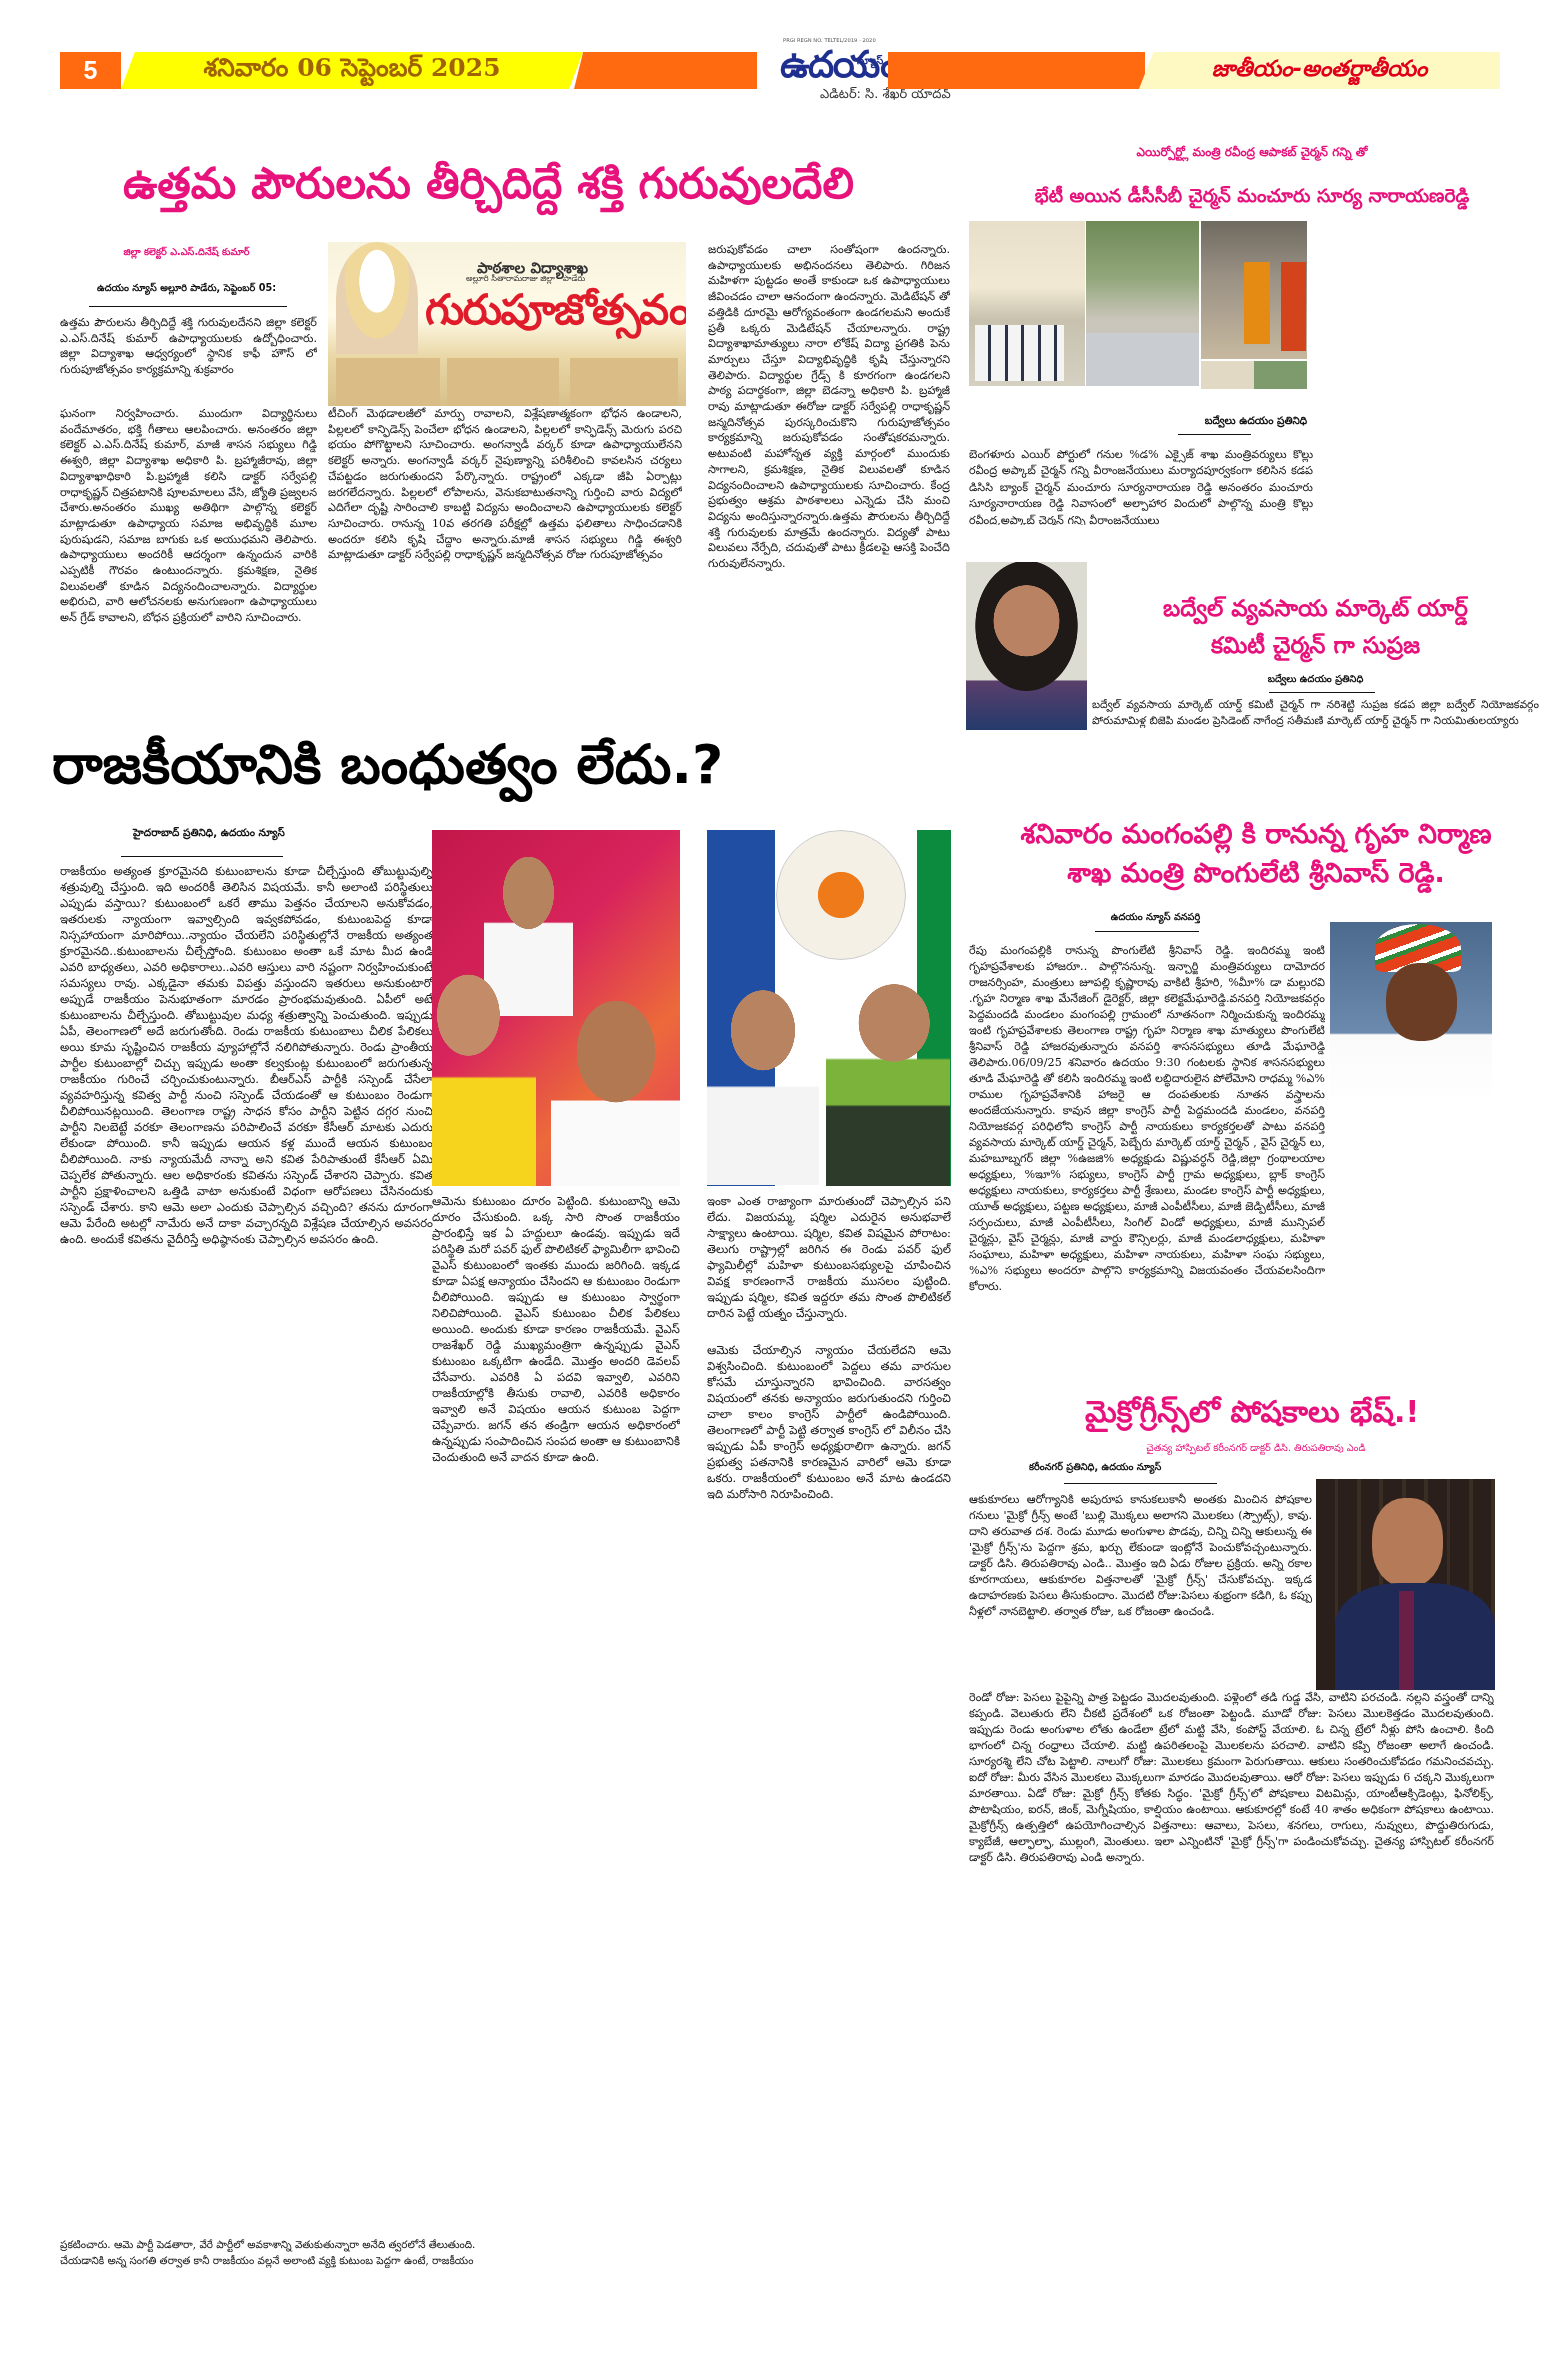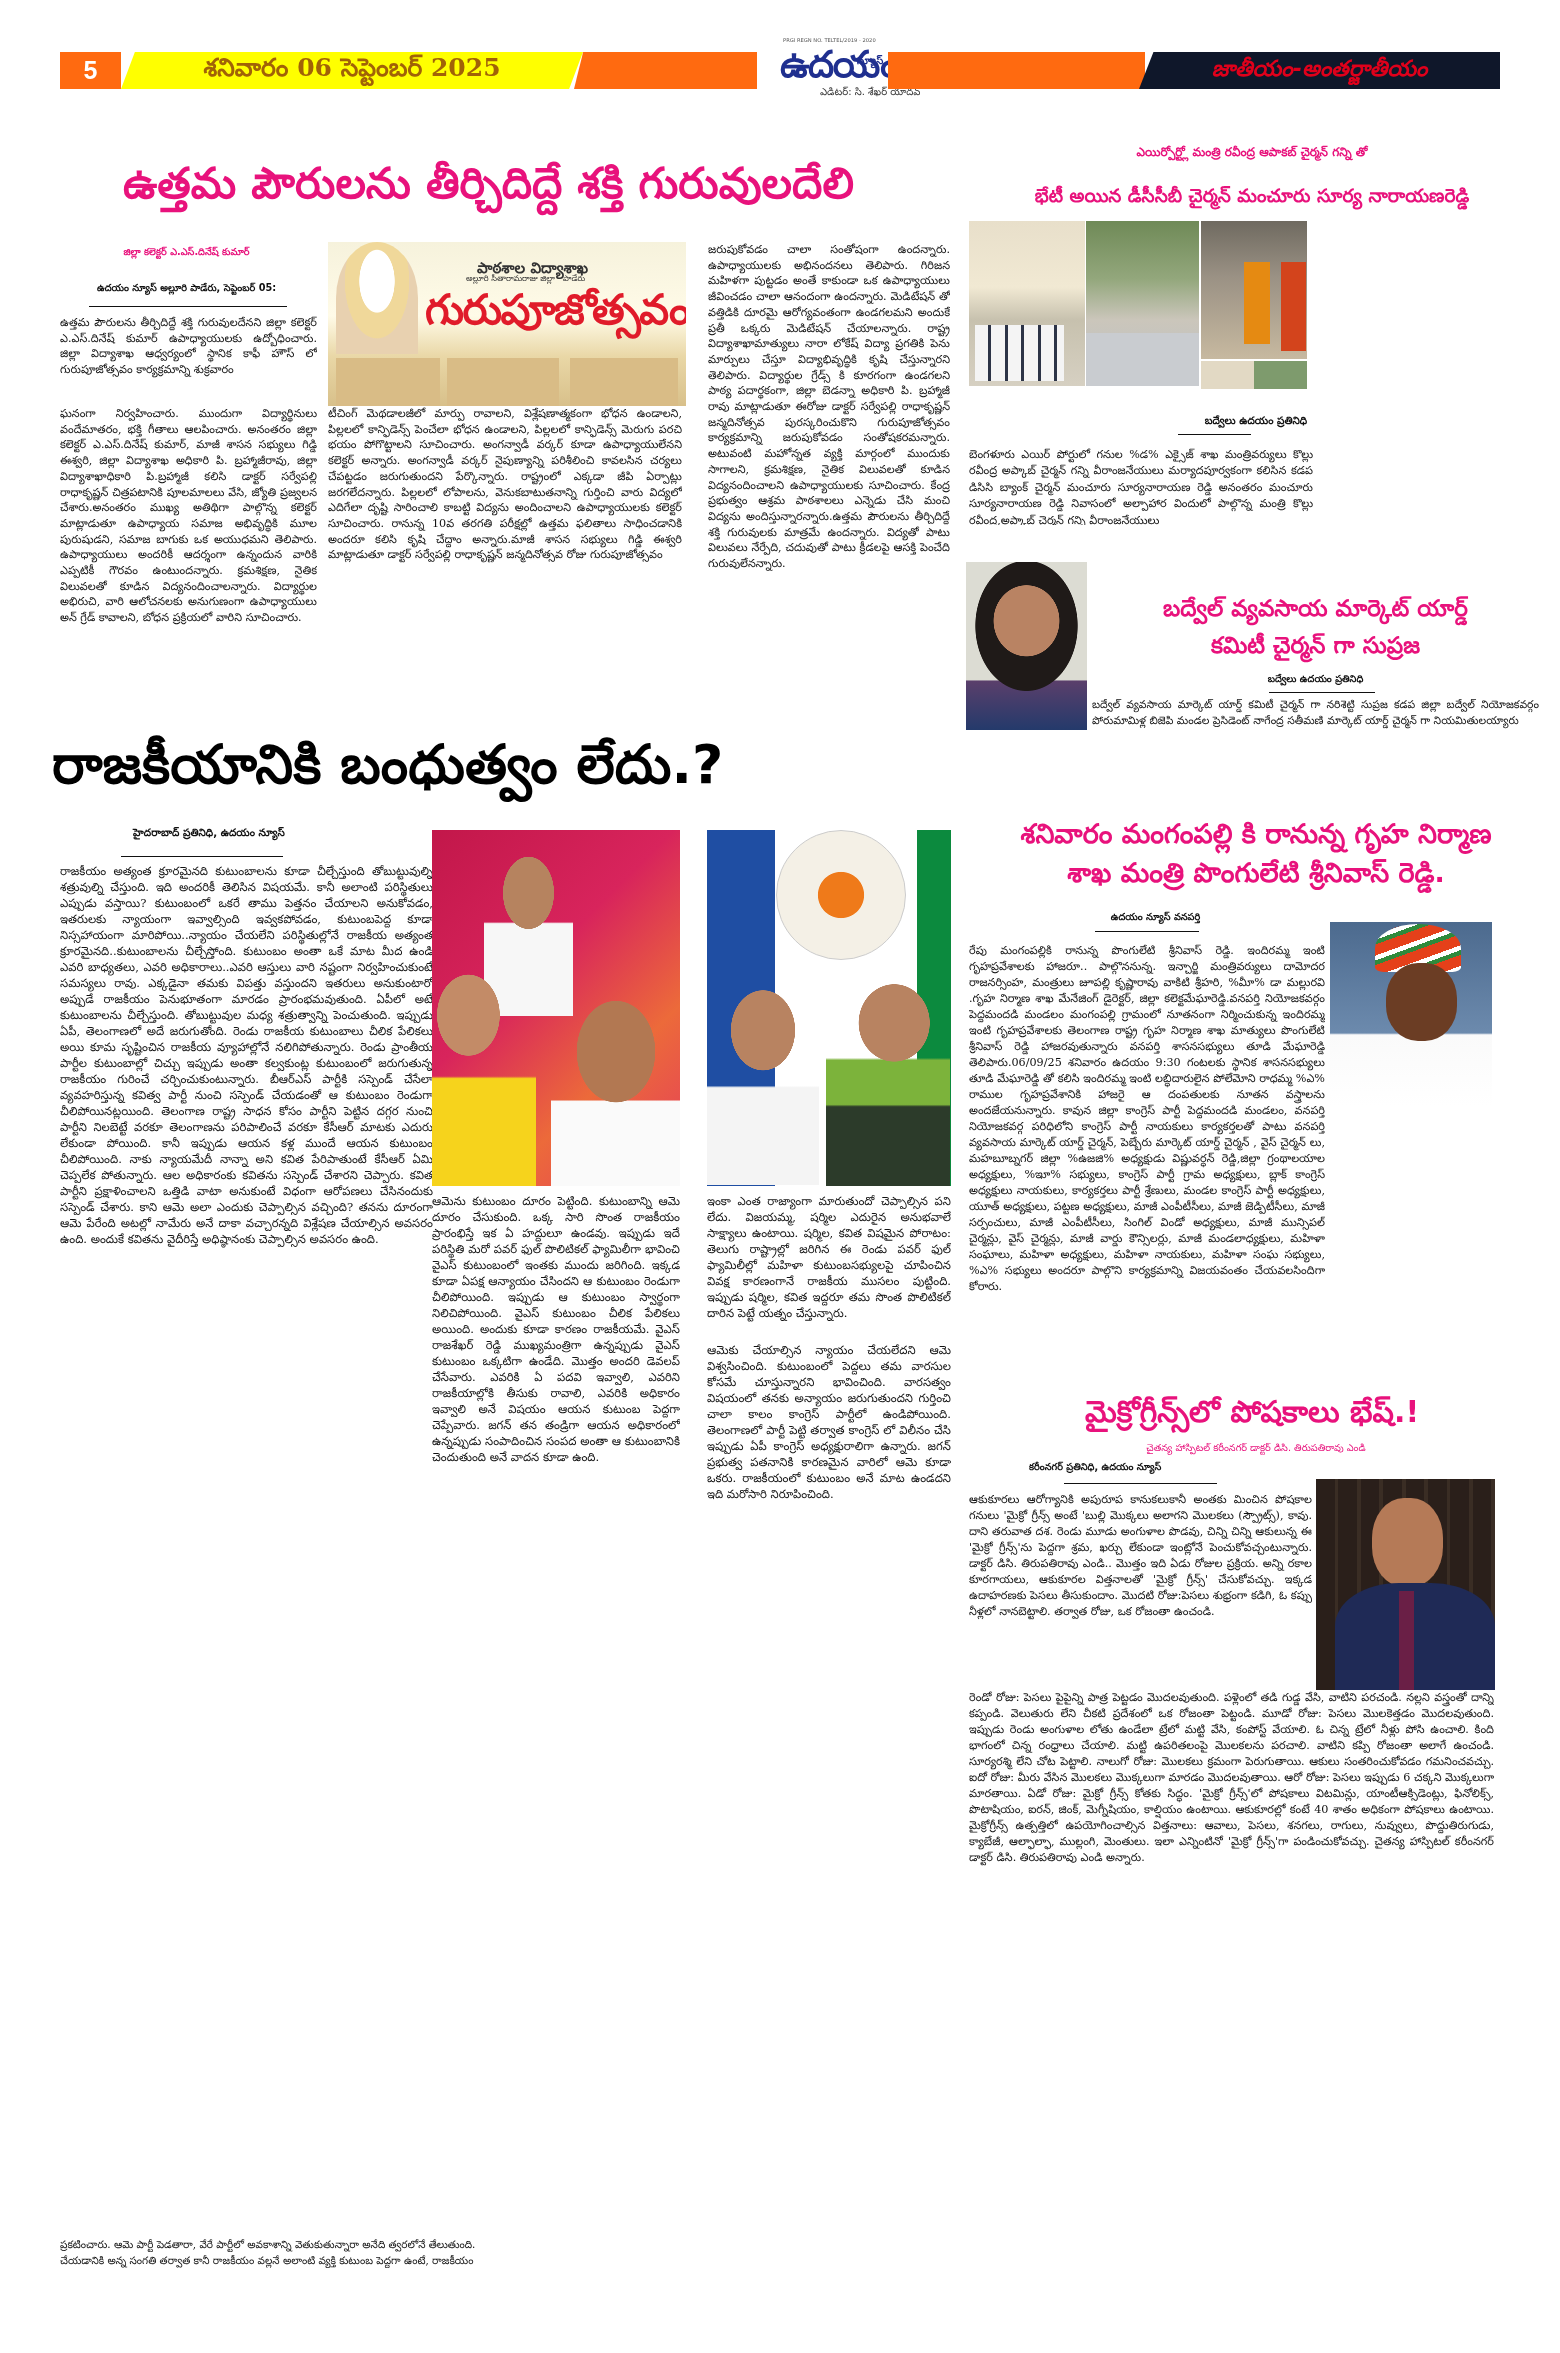--- a/index.html
+++ b/index.html
@@ -9,23 +9,23 @@
   .abs { position: absolute; }
 
   
   #masthead { position: absolute; left: 0; top: 0; width: 1561px; height: 104px; }
   .band-left-num { position: absolute; left: 60px; top: 52px; width: 61px; height: 37px; background: #ff6a10; color: #fff; font: bold 25px "Liberation Sans", sans-serif; display: flex; align-items: center; justify-content: center; }
   .band-date { position: absolute; left: 121px; top: 52px; width: 462px; height: 37px; background: #ffff00; clip-path: polygon(3% 0, 100% 0, 97% 100%, 0 100%); display: flex; align-items: center; justify-content: center; font: bold 25px "DejaVu Serif", serif; color: #a16207; }
   .band-orange-mid { position: absolute; left: 574px; top: 52px; width: 183px; height: 37px; background: #ff6a10; clip-path: polygon(5% 0, 100% 0, 100% 100%, 0 100%); }
   .logo-small { position: absolute; left: 783px; top: 37px; font-size: 5.2px; color: #555; white-space: nowrap; }
   .logo-main { position: absolute; left: 780px; top: 43px; font: bold 37px "DejaVu Sans", sans-serif; color: #1f2f8f; letter-spacing: -1.5px; }
   .logo-news { position: absolute; left: 857px; top: 54px; font: bold 10.4px "DejaVu Sans", sans-serif; color: #1f2f8f; }
-  .logo-sub { position: absolute; left: 820px; top: 86px; font-size: 10px; color: #333; white-space: nowrap; }
+  .logo-sub { position: absolute; left: 820px; top: 86px; font-size: 13px; color: #333; white-space: nowrap; }
   .band-orange-right { position: absolute; left: 888px; top: 52px; width: 257px; height: 37px; background: #ff6a10; }
-  .band-section { position: absolute; left: 1139px; top: 52px; width: 361px; height: 37px; background: #0f172a; clip-path: polygon(4% 0, 100% 0, 100% 100%, 0 100%); display: flex; align-items: center; justify-content: center; font: italic bold 22.4px "DejaVu Sans", sans-serif; color: #e0001b; text-align: right; }
+  .band-section { position: absolute; left: 1139px; top: 52px; width: 361px; height: 37px; background: #fef9c3; clip-path: polygon(4% 0, 100% 0, 100% 100%, 0 100%); display: flex; align-items: center; justify-content: center; font: italic bold 22.4px "DejaVu Sans", sans-serif; color: #e0001b; text-align: right; }
 
   
   .hl-pink { color: #e8127c; font-weight: bold; font-family: "DejaVu Sans", sans-serif; text-align: center; }
   .hl-black { color: #000000; font-weight: bold; font-family: "DejaVu Sans", sans-serif; }
   .dateline { font-size: 11.2px; text-align: center; font-weight: bold; }
   .dateline.pink { color: #e8127c; }
   .rule { position: absolute; height: 1.5px; background: #111; }
 
   .body-text { font-family: "DejaVu Serif", serif; font-size: 11.6px; line-height: 16px; text-align: justify; color: #111; overflow: hidden; }
 

